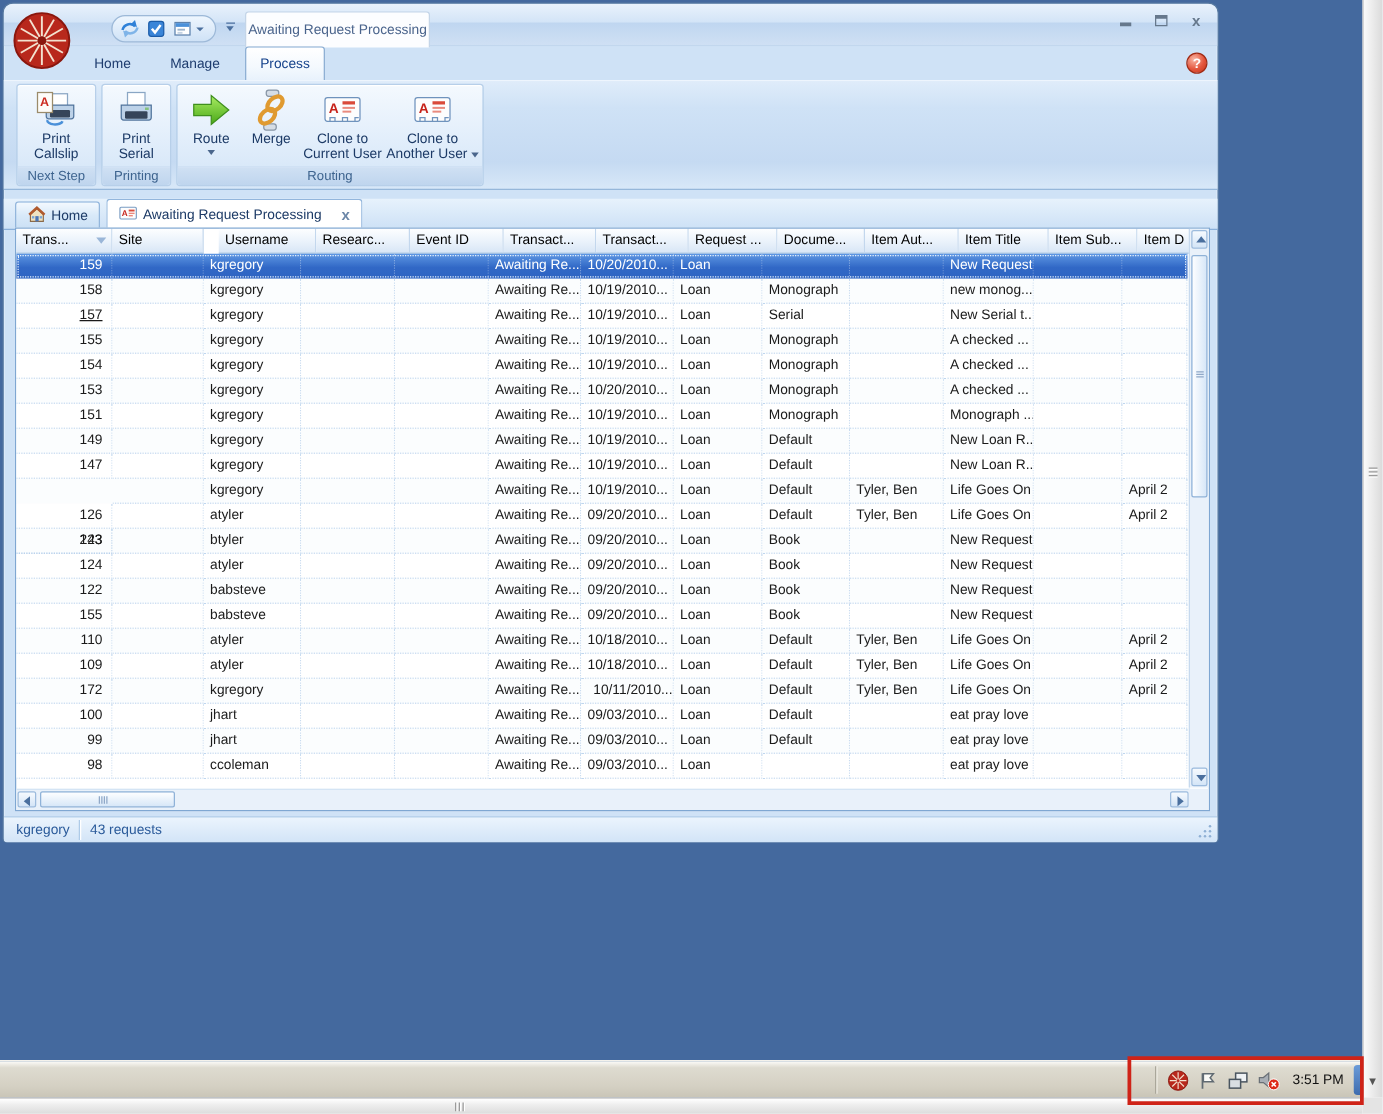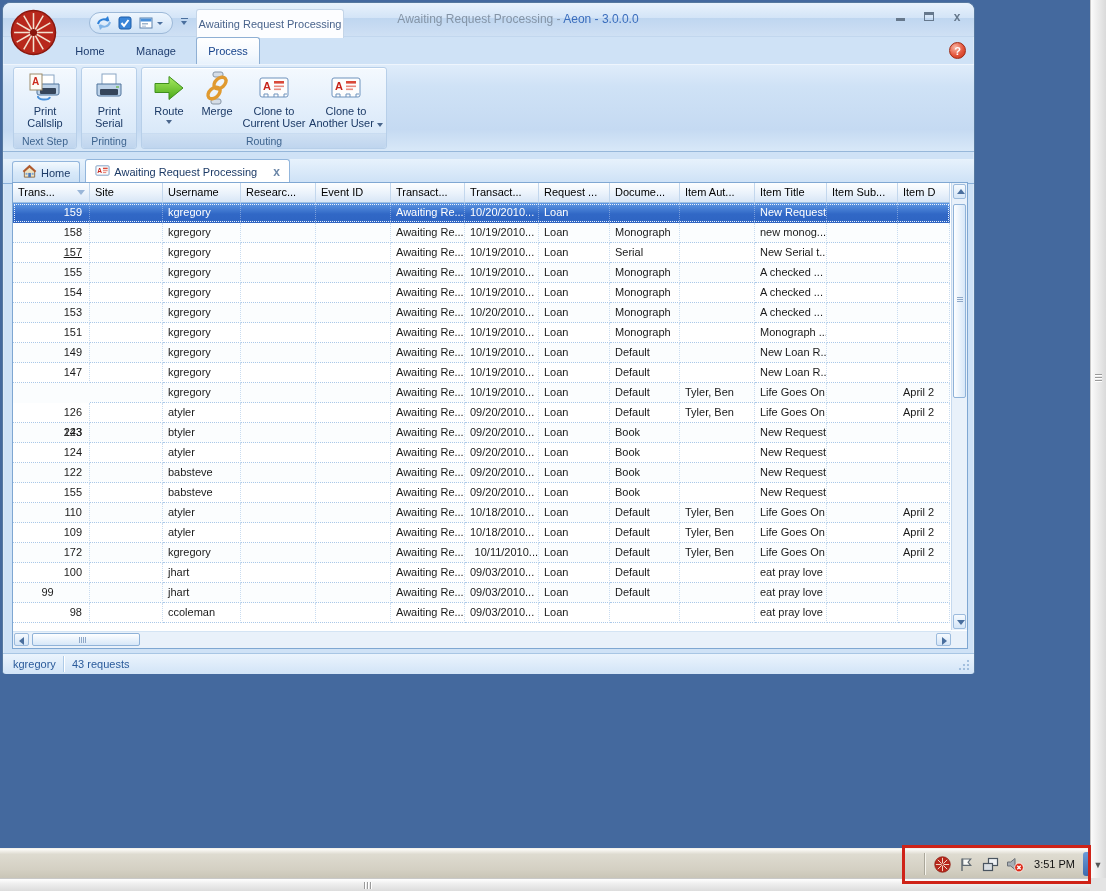--- a/index.html
+++ b/index.html
@@ -153,21 +153,20 @@
   .sb-grip { position:absolute; right:4px; top:5px; }
 </style>
 </head>
 <body>
 
 <div class="desktop"></div>
 
 <div class="app-window">
 
   <div class="titlebar">
-    <div class="window-title"><span class="title-prefix">Awaiting Request Processing - </span><span class="title-app">Aeon - 3.0.0.0</span></div>
     <div class="win-controls">
       <span class="wc wc-min">
           <i></i>
         </span>
       <span class="wc wc-max">
           <i></i>
         </span>
       <span class="wc wc-close">x</span>
     </div>
   </div>
@@ -355,21 +354,21 @@
         </svg></span>
       <span>Awaiting Request Processing</span>
       <span class="doc-close">x</span>
     </div>
   </div>
 
   <div class="content">
     <div class="grid-header" id="grid-header">
         <div class="gh-cell" style="width: 77px;"><span>Trans...</span><span class="sort-arrow"></span></div>
         <div class="gh-cell" style="width: 73px;"><span>Site</span></div>
-        <div class="gh-cell" style="width: 78px;"><span>Username</span></div>
+        <div class="gh-cell" style="width: 78px; margin-left: 12px;"><span>Username</span></div>
         <div class="gh-cell" style="width: 75px;"><span>Researc...</span></div>
         <div class="gh-cell" style="width: 75px;"><span>Event ID</span></div>
         <div class="gh-cell" style="width: 74px;"><span>Transact...</span></div>
         <div class="gh-cell" style="width: 74px;"><span>Transact...</span></div>
         <div class="gh-cell" style="width: 71px;"><span>Request ...</span></div>
         <div class="gh-cell" style="width: 70px;"><span>Docume...</span></div>
         <div class="gh-cell" style="width: 75px;"><span>Item Aut...</span></div>
         <div class="gh-cell" style="width: 72px;"><span>Item Title</span></div>
         <div class="gh-cell" style="width: 71px;"><span>Item Sub...</span></div>
         <div class="gh-cell" style="width: 52px;"><span>Item D</span></div>
@@ -654,21 +653,21 @@
           <div class="g-cell" style="width: 74px;">Awaiting Re...</div>
           <div class="g-cell" style="width: 74px;">09/03/2010...</div>
           <div class="g-cell" style="width: 71px;">Loan</div>
           <div class="g-cell" style="width: 70px;">Default</div>
           <div class="g-cell" style="width: 75px;"></div>
           <div class="g-cell" style="width: 72px;">eat pray love</div>
           <div class="g-cell" style="width: 71px;"></div>
           <div class="g-cell" style="width: 52px;"></div>
         </div>
         <div class="g-row alt">
-          <div class="g-cell num" style="width: 77px; text-align: center;">99</div>
+          <div class="g-cell num" style="width: 77px;">99</div>
           <div class="g-cell" style="width: 73px;"></div>
           <div class="g-cell" style="width: 78px;">jhart</div>
           <div class="g-cell" style="width: 75px;"></div>
           <div class="g-cell" style="width: 75px;"></div>
           <div class="g-cell" style="width: 74px;">Awaiting Re...</div>
           <div class="g-cell" style="width: 74px;">09/03/2010...</div>
           <div class="g-cell" style="width: 71px;">Loan</div>
           <div class="g-cell" style="width: 70px;">Default</div>
           <div class="g-cell" style="width: 75px;"></div>
           <div class="g-cell" style="width: 72px;">eat pray love</div>

